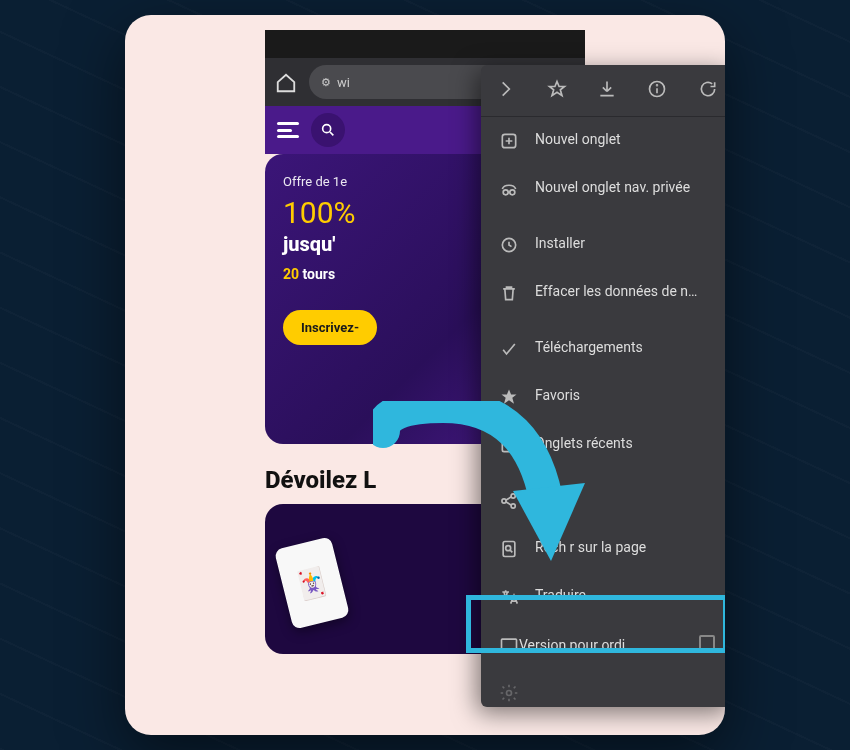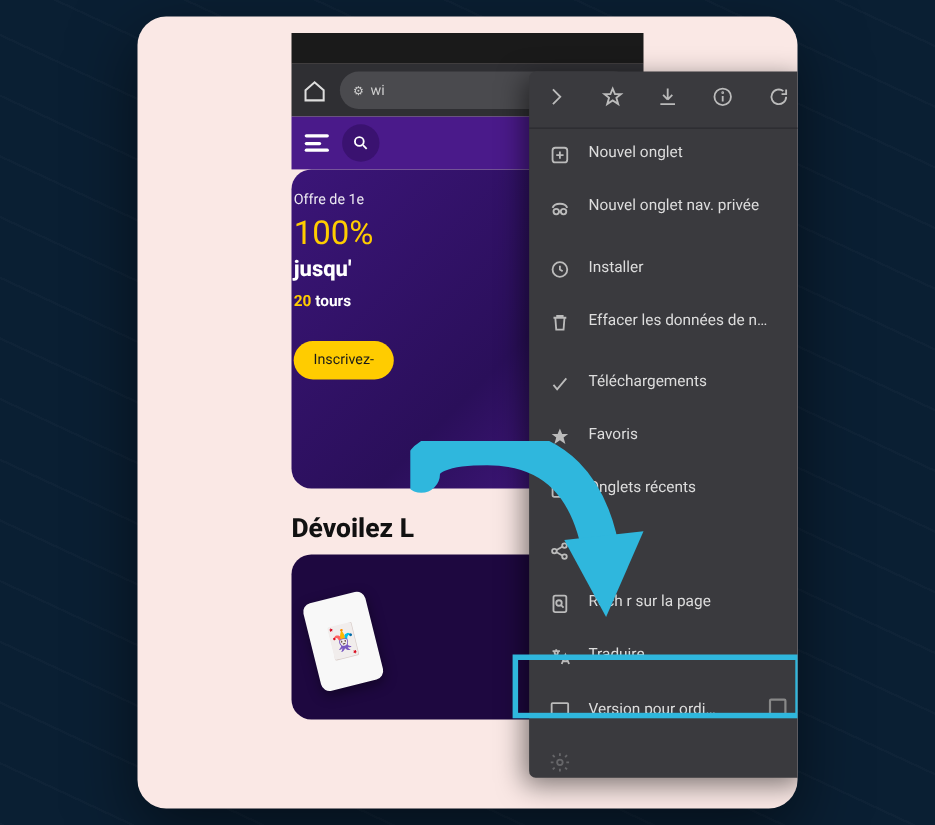--- a/index.html
+++ b/index.html
@@ -10,36 +10,36 @@
 .browser-bar{height:48px;background:#2f2f33;display:flex;align-items:center;padding:0 10px;gap:12px}
 .url-pill{flex:1;background:#4a4a4e;border-radius:20px;height:34px;display:flex;align-items:center;padding:0 12px;color:#ccc;font-size:13px;gap:6px}
 .site-header{height:48px;background:#4a1a8a;display:flex;align-items:center;padding:0 12px;gap:12px}
 .hamburger{width:22px;height:16px;display:flex;flex-direction:column;justify-content:space-between}
 .hamburger span{height:3px;background:#fff;border-radius:2px}
 .hamburger span:nth-child(1){width:100%}
 .hamburger span:nth-child(2){width:70%}
 .hamburger span:nth-child(3){width:100%}
 .search-circle{width:34px;height:34px;border-radius:50%;background:#3a1270;display:flex;align-items:center;justify-content:center;color:#fff;font-size:16px}
 .welcome{padding:18px 0 10px 0;font-weight:800;font-size:22px;color:#111}
-.promo-card{background:linear-gradient(135deg,#3b1578 0%,#2a0f5a 60%,#4a1a8a 100%);border-radius:18px;padding:20px 2px;color:#fff;min-height:290px;position:relative;overflow:hidden}
+.promo-card{background:linear-gradient(135deg,#3b1578 0%,#2a0f5a 60%,#4a1a8a 100%);border-radius:18px;padding:20px 18px;color:#fff;min-height:290px;position:relative;overflow:hidden}
 .promo-sub{font-size:13px;opacity:.9;margin-bottom:6px}
 .promo-pct{font-size:30px;font-weight:400;color:#ffcc00;margin-bottom:2px}
 .promo-upto{font-size:20px;font-weight:800;margin-bottom:10px}
 .promo-spins{font-size:14px;font-weight:700}
 .spins-num{color:#ffcc00}
-.cta-btn{margin-top:28px;background:#ffcc00;color:#1a1a1a;font-weight:400;font-size:13px;padding:10px 18px;border-radius:22px;display:inline-block}
+.cta-btn{margin-top:28px;background:#ffcc00;color:#1a1a1a;font-weight:700;font-size:13px;padding:10px 18px;border-radius:22px;display:inline-block}
 .reveal-heading{padding:22px 0 10px 0;font-weight:800;font-size:24px;color:#111}
 .game-card{background:#1e0840;border-radius:18px;height:150px;position:relative;overflow:hidden}
 .playing-card{position:absolute;left:18px;top:38px;width:58px;height:82px;background:#f8f8f8;border-radius:8px;transform:rotate(-14deg);display:flex;align-items:center;justify-content:center;font-size:28px;box-shadow:0 4px 12px rgba(0,0,0,0.4)}
 .dropdown-menu{position:absolute;top:50px;right:-8px;width:252px;background:#3a3a3e;border-radius:6px;box-shadow:-4px 6px 24px rgba(0,0,0,0.5);overflow:hidden;z-index:10}
 .menu-toolbar{display:flex;justify-content:space-around;align-items:center;height:52px;border-bottom:1px solid #2a2a2e}
 .menu-toolbar .tbtn{color:#bbb;font-size:18px;width:40px;text-align:center}
 .menu-item{display:flex;align-items:flex-start;gap:16px;padding:14px 18px;color:#ddd;font-size:14px;cursor:pointer}
 .menu-item.has-badge{justify-content:space-between}
-.menu-item .mi-left{display:flex;align-items:center;gap:16px}
+.menu-item .mi-left{display:flex;align-items:center;}
 .menu-icon{width:20px;height:20px;display:flex;align-items:center;justify-content:center;color:#bbb;flex-shrink:0}
 .checkbox-empty{width:16px;height:16px;border:2px solid #888;border-radius:2px}
 .highlight-box{position:absolute;top:580px;left:341px;width:262px;height:58px;border:5px solid #2fb7dd;z-index:20;pointer-events:none}
 .arrow-svg{position:absolute;top:386px;left:248px;z-index:15;pointer-events:none}
 svg.icon{width:20px;height:20px;stroke:#bbb;fill:none;stroke-width:2}
 </style>
 </head>
 <body>
 
 <div class="outer-card">

